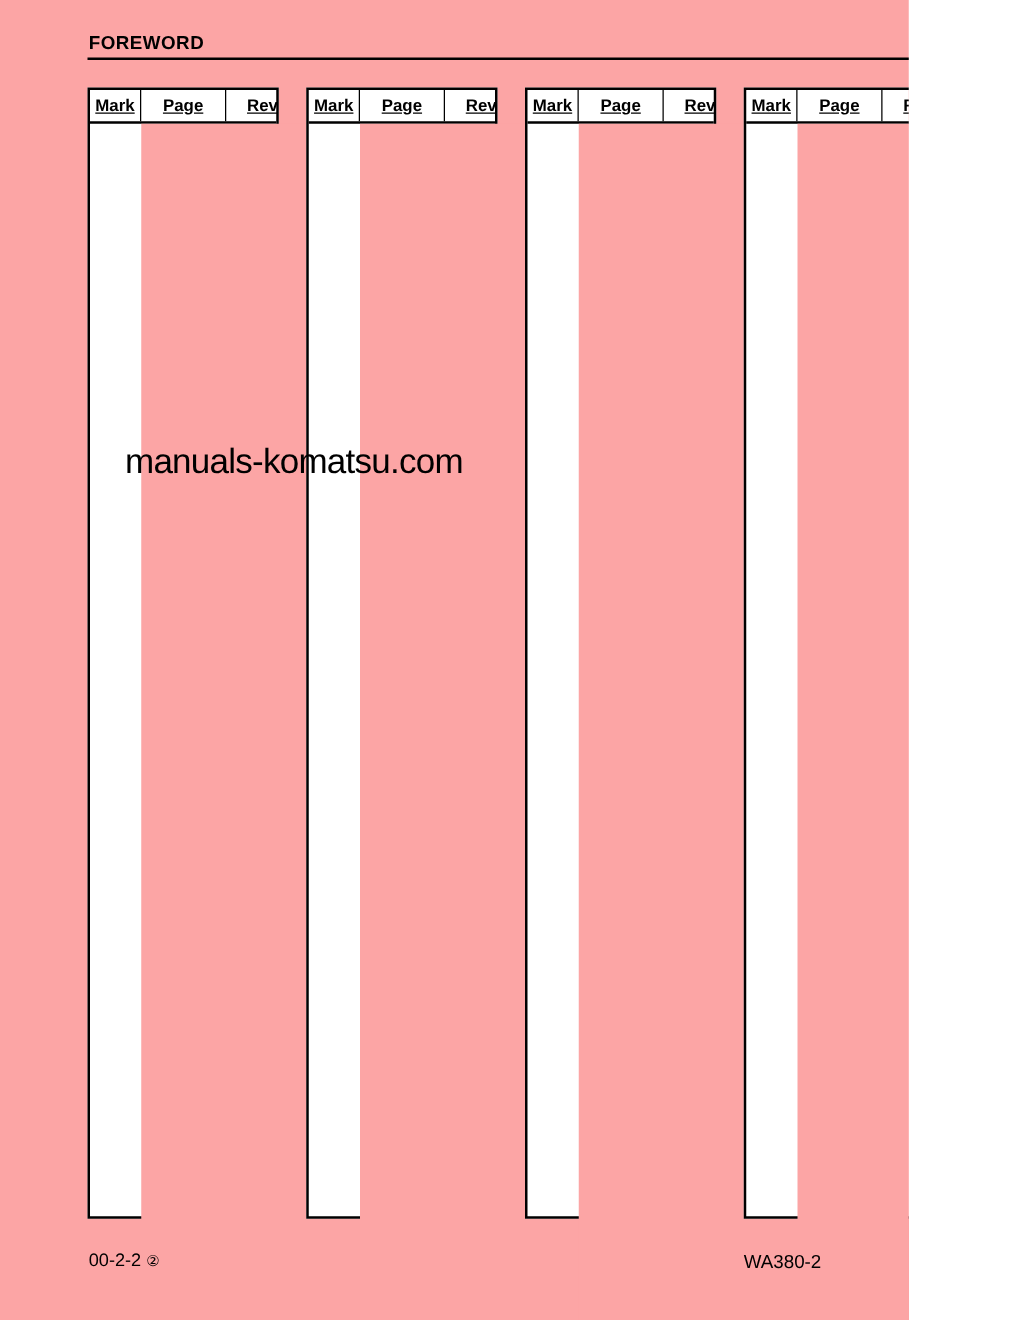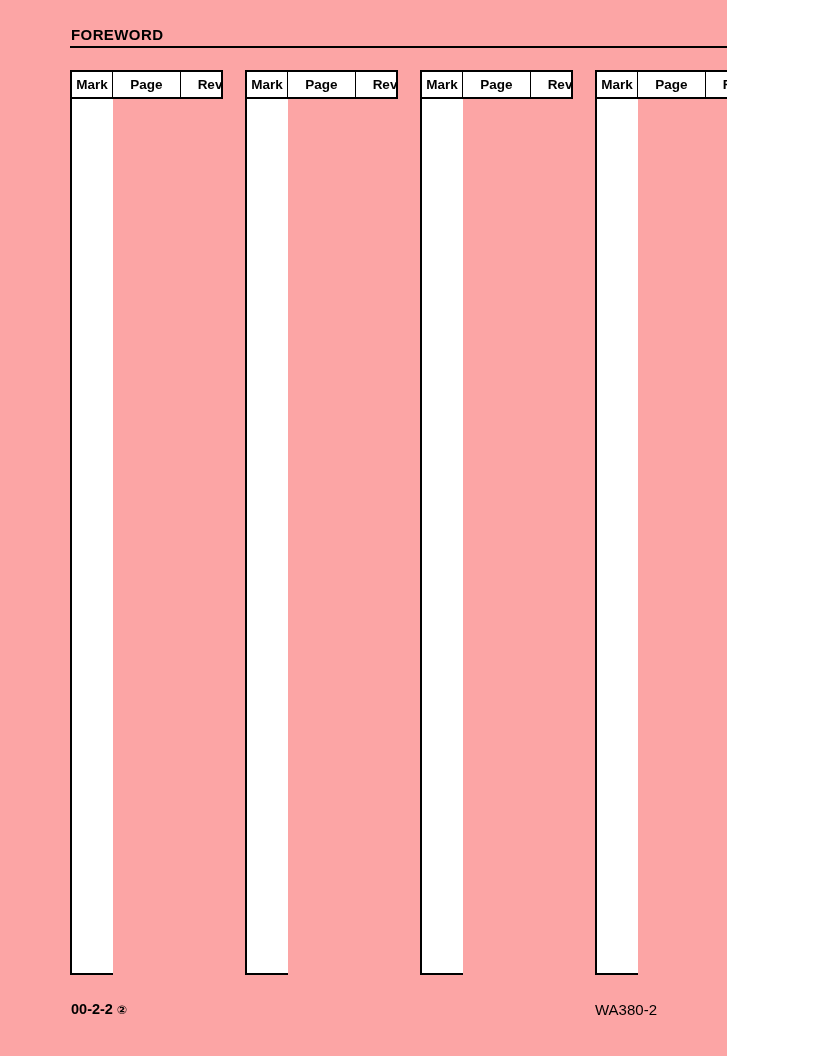--- a/index.html
+++ b/index.html
@@ -33,20 +33,21 @@
     background: #000000;
   }
   .rev-table {
     position: absolute;
     top: 70px;
     width: 153px;
     height: 905px;
     border: 2px solid #000000;
     box-sizing: border-box;
     background: #ffffff;
+    text-decoration: underline;
   }
   .rev-table.t0 { left: 70px; }
   .rev-table.t1 { left: 245px; }
   .rev-table.t2 { left: 420px; }
   .rev-table.t3 { left: 595px; }
   .thead {
     display: grid;
     grid-template-columns: 41px 1fr 40px;
     height: 25px;
     border-bottom: 2px solid #000000;
@@ -80,21 +81,20 @@
     letter-spacing: -0.6px;
     color: #000000;
     white-space: nowrap;
     z-index: 5;
   }
   .foot-left {
     position: absolute;
     left: 71px;
     top: 1001px;
     font-size: 14.5px;
-    font-weight: bold;
   }
   .foot-left .rev-sym {
     font-family: "DejaVu Sans", sans-serif;
     font-size: 12px;
   }
   .foot-right {
     position: absolute;
     right: 70px;
     top: 1001px;
     font-size: 15px;
@@ -157,20 +157,21 @@
         <span class="hcell">Rev</span>
       </div>
     <div class="tbody">
         <div class="trow">
           <span class="cell mark"></span>
           <span class="cell page">10-148</span>
         </div>
       </div>
   </div>
 
+  <div class="watermark">manuals-komatsu.com</div>
 
   <div class="foot-left">
     <span>00-2-2</span>
     <span class="rev-sym">②</span>
   </div>
 
   <div class="foot-right">WA380-2</div>
 
 </div>
 

